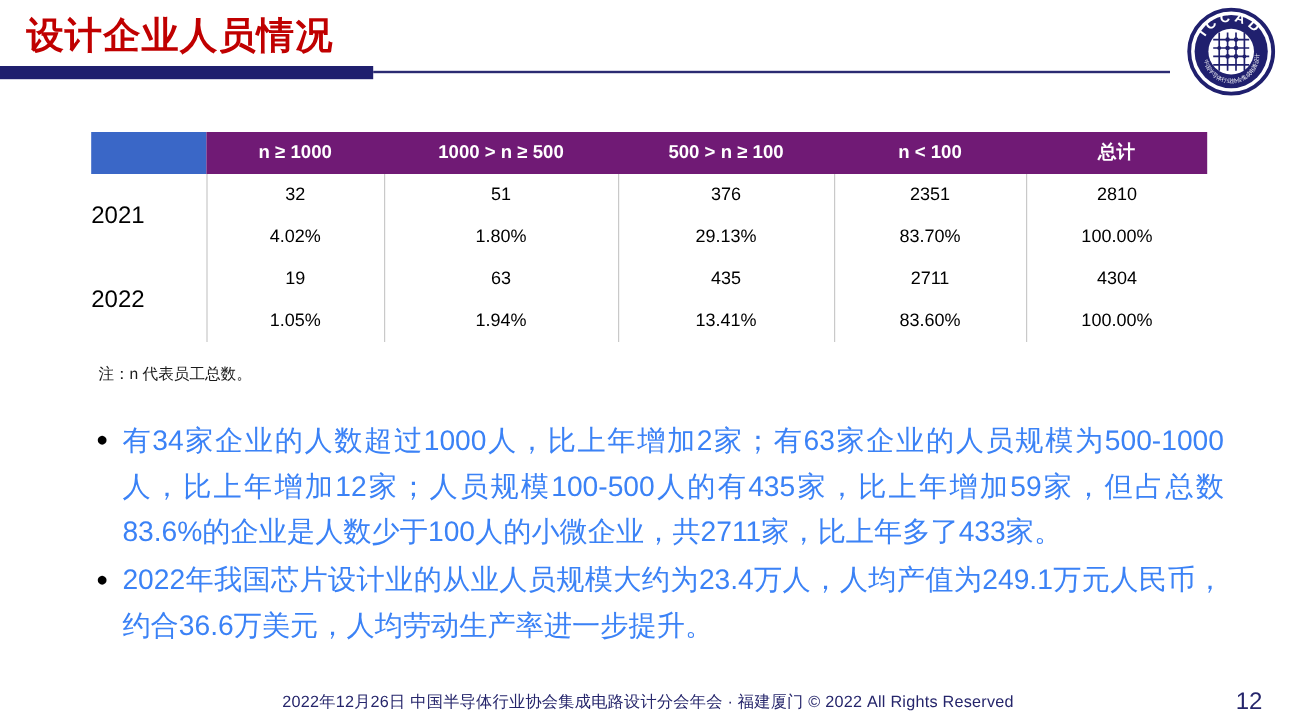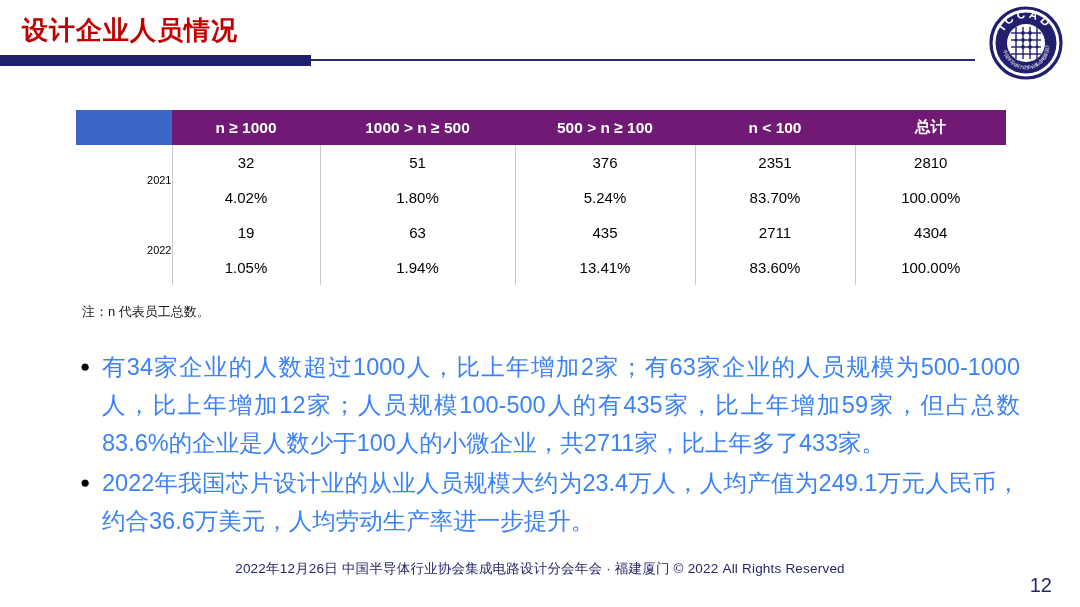--- a/index.html
+++ b/index.html
@@ -14,21 +14,21 @@
     overflow: hidden;
     font-family: "Liberation Sans", "DejaVu Sans", sans-serif;
     color: #000000;
   }
 
   
   #slide-title {
     position: absolute;
     left: 22px;
     top: 8px;
-    font-size: 26px;
+    font-size: 31px;
     font-weight: bold;
     color: #C00000;
     letter-spacing: 1px;
     line-height: 44px;
     white-space: nowrap;
   }
   #title-bar-thick {
     position: absolute;
     left: 0px;
     top: 55px;
@@ -78,23 +78,23 @@
   }
   #data-table td {
     font-size: 15px;
     text-align: center;
     height: 35px;
     padding: 0;
     border: none;
     background: #ffffff;
   }
   #data-table td.year-cell {
-    font-size: 11px;
+    font-size: 20px;
     vertical-align: middle;
-    text-align: right;
+    text-align: left;
   }
   
   .vsep {
     border-left: 1px solid #c9c9c9 !important;
   }
   
   tr.count-row td.datacell {
     border-bottom: 1px solid #9a9a9a;
   }
   
@@ -139,21 +139,21 @@
     line-height: 38px;
     color: #3b82f6;
     text-align: justify;
     text-justify: inter-character;
   }
 
   
   #footer-text {
     position: absolute;
     left: 0;
-    top: 560px;
+    top: 576px;
     width: 1080px;
     text-align: center;
     font-size: 13.5px;
     color: #25256B;
     letter-spacing: 0.2px;
   }
   #page-number {
     position: absolute;
     right: 28px;
     top: 574px;
@@ -230,21 +230,21 @@
       <td class="year-cell" rowspan="2">2021</td>
       <td class="datacell vsep">32</td>
       <td class="datacell vsep">51</td>
       <td class="datacell vsep">376</td>
       <td class="datacell vsep">2351</td>
       <td class="datacell vsep">2810</td>
     </tr>
     <tr class="pct-row block-end">
       <td class="datacell vsep">4.02%</td>
       <td class="datacell vsep">1.80%</td>
-      <td class="datacell vsep">5.24%</td>
+      <td class="datacell vsep">29.13%</td>
       <td class="datacell vsep">83.70%</td>
       <td class="datacell vsep">100.00%</td>
     </tr>
 
     <tr class="count-row">
       <td class="year-cell" rowspan="2">2022</td>
       <td class="datacell vsep">19</td>
       <td class="datacell vsep">63</td>
       <td class="datacell vsep">435</td>
       <td class="datacell vsep">2711</td>

